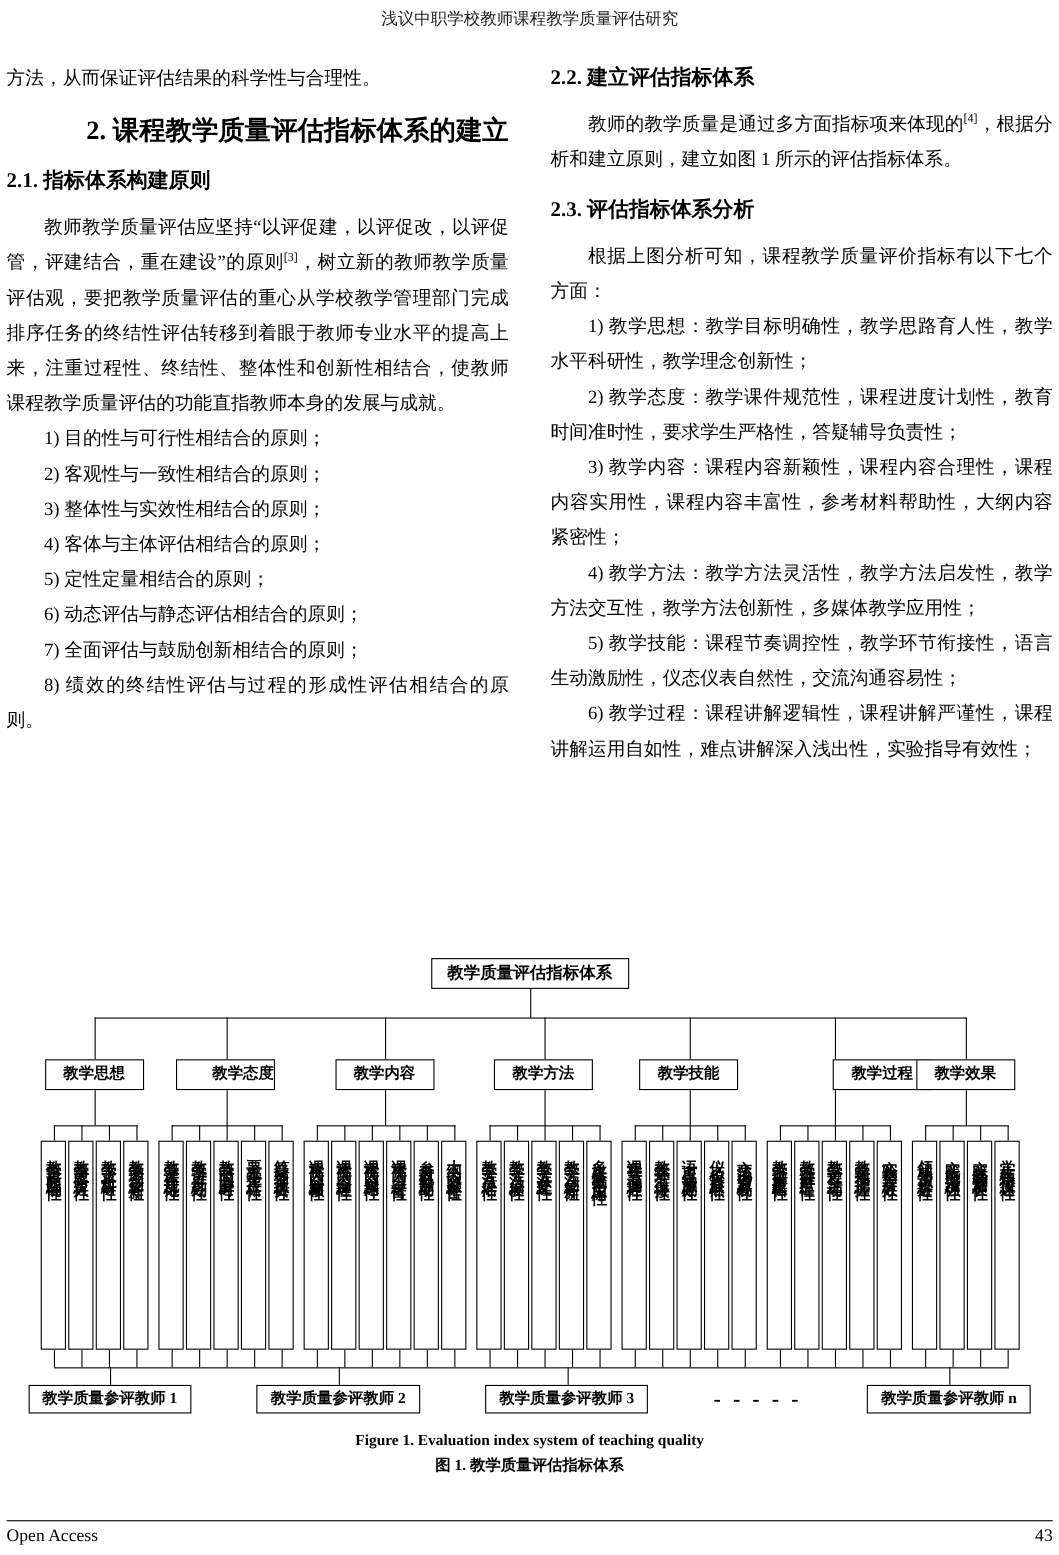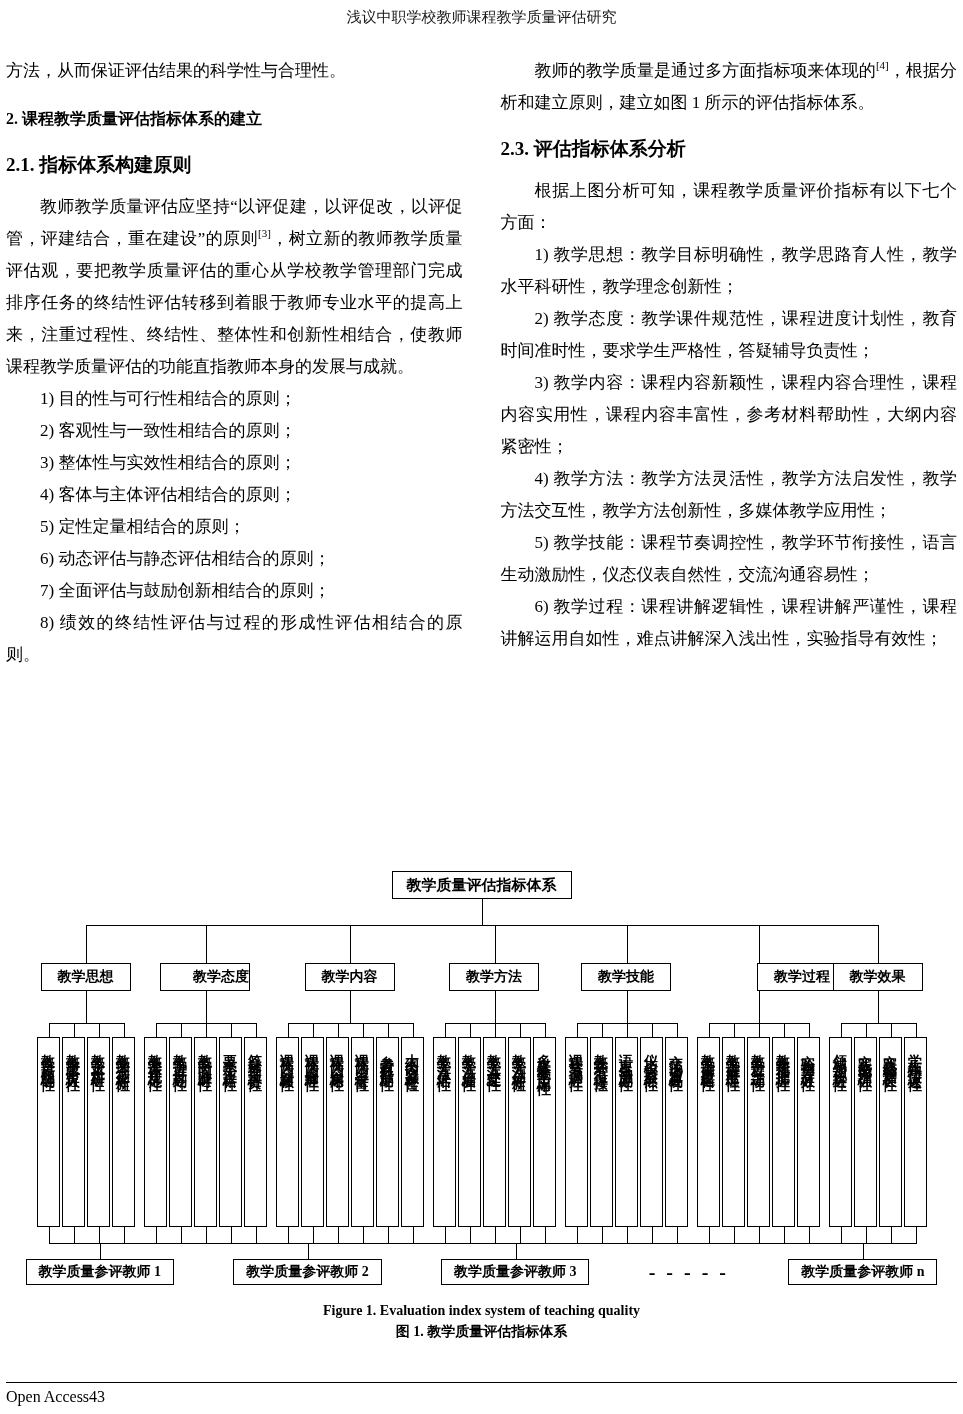--- a/index.html
+++ b/index.html
@@ -23,22 +23,22 @@
   }
   .columns { display:flex; gap:38px; min-height:800px; }
   .col {
     flex:1; min-width:0;
     font-size:17px; line-height:32px;
     text-align:justify;
   }
   .body-p { text-indent:2em; }
   .no-indent { text-indent:0; }
   .h2 {
-    font-size:16px; font-weight:bold;
-    margin:16px 0 12px 0; text-indent:0; text-align:left;
+    font-size:24px; font-weight:bold;
+    margin:16px 0 12px 0; text-indent:0; text-align:right;
   }
   .h3 {
     font-size:19px; font-weight:bold;
     margin:14px 0 10px 0; text-indent:0; text-align:left;
   }
   sup.ref { font-size:11px; line-height:0; vertical-align:super; }
 
   
   .figure-wrap { margin-top:16px; }
   .fig-tree {
@@ -94,21 +94,21 @@
   }
   .caption-zh {
     text-align:center; font-weight:bold; font-size:14px; margin-top:4px;
   }
 
   
   .footer {
     position:absolute; left:6px; right:6px; bottom:8px;
     border-top:1px solid #000;
     padding-top:5px;
-    display:flex; justify-content:flex-start;
+    display:flex; justify-content:space-between;
     font-size:16px;
   }
 </style>
 </head>
 <body>
 
 <div class="page">
 
   <div class="running-head">浅议中职学校教师课程教学质量评估研究</div>
 
@@ -126,20 +126,21 @@
       <p class="body-p">2) 客观性与一致性相结合的原则；</p>
       <p class="body-p">3) 整体性与实效性相结合的原则；</p>
       <p class="body-p">4) 客体与主体评估相结合的原则；</p>
       <p class="body-p">5) 定性定量相结合的原则；</p>
       <p class="body-p">6) 动态评估与静态评估相结合的原则；</p>
       <p class="body-p">7) 全面评估与鼓励创新相结合的原则；</p>
       <p class="body-p">8) 绩效的终结性评估与过程的形成性评估相结合的原则。</p>
     </div>
 
     <div class="col">
+      <h3 class="h3" style="margin-top:0;">2.2. 建立评估指标体系</h3>
       <p class="body-p"><span>教师的教学质量是通过多方面指标项来体现的</span><sup class="ref">[4]</sup><span>，根据分析和建立原则，建立如图 1 所示的评估指标体系。</span></p>
 
       <h3 class="h3">2.3. 评估指标体系分析</h3>
       <p class="body-p">根据上图分析可知，课程教学质量评价指标有以下七个方面：</p>
 
       <p class="body-p">1) 教学思想：教学目标明确性，教学思路育人性，教学水平科研性，教学理念创新性；</p>
       <p class="body-p">2) 教学态度：教学课件规范性，课程进度计划性，教育时间准时性，要求学生严格性，答疑辅导负责性；</p>
       <p class="body-p">3) 教学内容：课程内容新颖性，课程内容合理性，课程内容实用性，课程内容丰富性，参考材料帮助性，大纲内容紧密性；</p>
       <p class="body-p">4) 教学方法：教学方法灵活性，教学方法启发性，教学方法交互性，教学方法创新性，多媒体教学应用性；</p>
       <p class="body-p">5) 教学技能：课程节奏调控性，教学环节衔接性，语言生动激励性，仪态仪表自然性，交流沟通容易性；</p>

